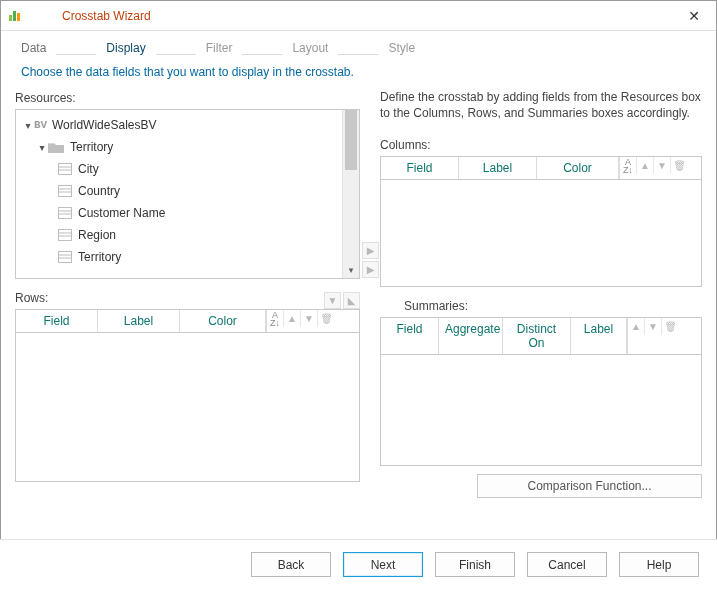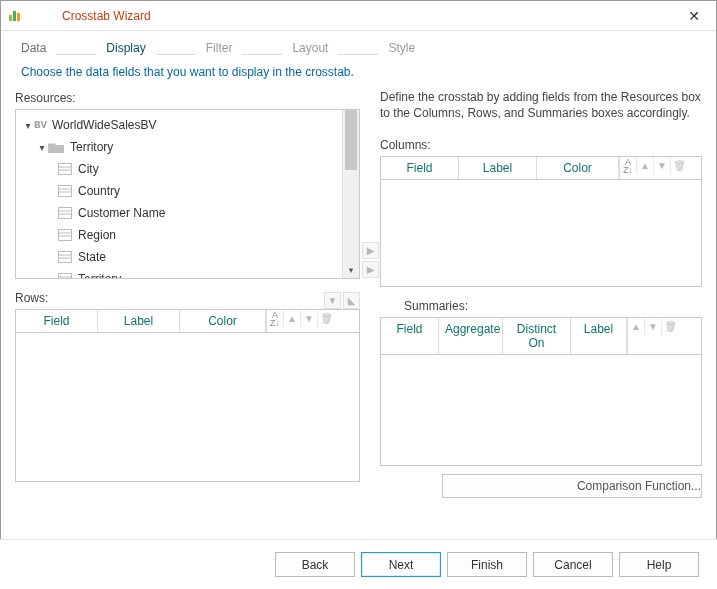--- a/index.html
+++ b/index.html
@@ -90,29 +90,29 @@
   .colgrid .gridbody { height:108px; }
   .colgrid .toolcells { flex:1; }
 
   .sumgrid .c1{width:58px;} .sumgrid .c2{width:64px;} .sumgrid .c3{width:68px;} .sumgrid .c4{width:56px;}
   .sumgrid .gridbody { height:112px; }
   .sumgrid .toolcells { flex:1; }
 
   .righttext { color:#444; line-height:1.35; margin-bottom:17px; }
 
   .compbtn {
-    width:260px; height:24px; border:1px solid #c9c9c9; background:#fdfdfd;
-    margin:8px 0 0 auto; display:flex; align-items:center; justify-content:flex-end;
+    width:225px; height:24px; border:1px solid #c9c9c9; background:#fdfdfd;
+    margin:8px 0 0 auto; display:flex; align-items:center; justify-content:center;
     color:#555;
   }
 
   .footer {
     position:absolute; left:0; right:0; bottom:0;
     border-top:1px solid #e3e3e3; padding:12px 18px;
-    display:flex; justify-content:flex-end; gap:6px; background:#fff;
+    display:flex; justify-content:flex-end; gap:12px; background:#fff;
   }
   .btn {
     width:80px; height:25px; border:1px solid #b9b9b9; background:#fdfdfd;
     display:flex; align-items:center; justify-content:center; color:#333;
   }
   .btn.primary { border:1px solid #1a9dd9; box-shadow:0 0 0 1px rgba(26,157,217,.15) inset;}
   .sorticon { font-size:9px; line-height:8px; display:flex; flex-direction:column; align-items:center; color:#8a8a8a;}
 </style>
 </head>
 <body>
@@ -210,31 +210,20 @@
         </div>
         <div class="treerow lvl2">
           <span class="tableicon">
               <svg viewBox="0 0 14 12">
                 <rect width="14" height="12" fill="#bdbdbd"></rect>
                 <rect x="1" y="1" width="12" height="10" fill="#fff"></rect>
                 <line x1="1" y1="4" x2="13" y2="4" stroke="#bdbdbd"></line>
                 <line x1="1" y1="7" x2="13" y2="7" stroke="#bdbdbd"></line>
               </svg>
             </span>
-          <span>State</span>
-        </div>
-        <div class="treerow lvl2">
-          <span class="tableicon">
-              <svg viewBox="0 0 14 12">
-                <rect width="14" height="12" fill="#bdbdbd"></rect>
-                <rect x="1" y="1" width="12" height="10" fill="#fff"></rect>
-                <line x1="1" y1="4" x2="13" y2="4" stroke="#bdbdbd"></line>
-                <line x1="1" y1="7" x2="13" y2="7" stroke="#bdbdbd"></line>
-              </svg>
-            </span>
           <span>Territory</span>
         </div>
       </div>
       <div class="scroll">
         <div class="thumb"></div>
         <div class="arr down">▾</div>
       </div>
       <div style="position:absolute; right:-20px; bottom:0; display:flex; flex-direction:column; gap:2px;">
         <div class="mvbtn">
             <span>▶</span>

